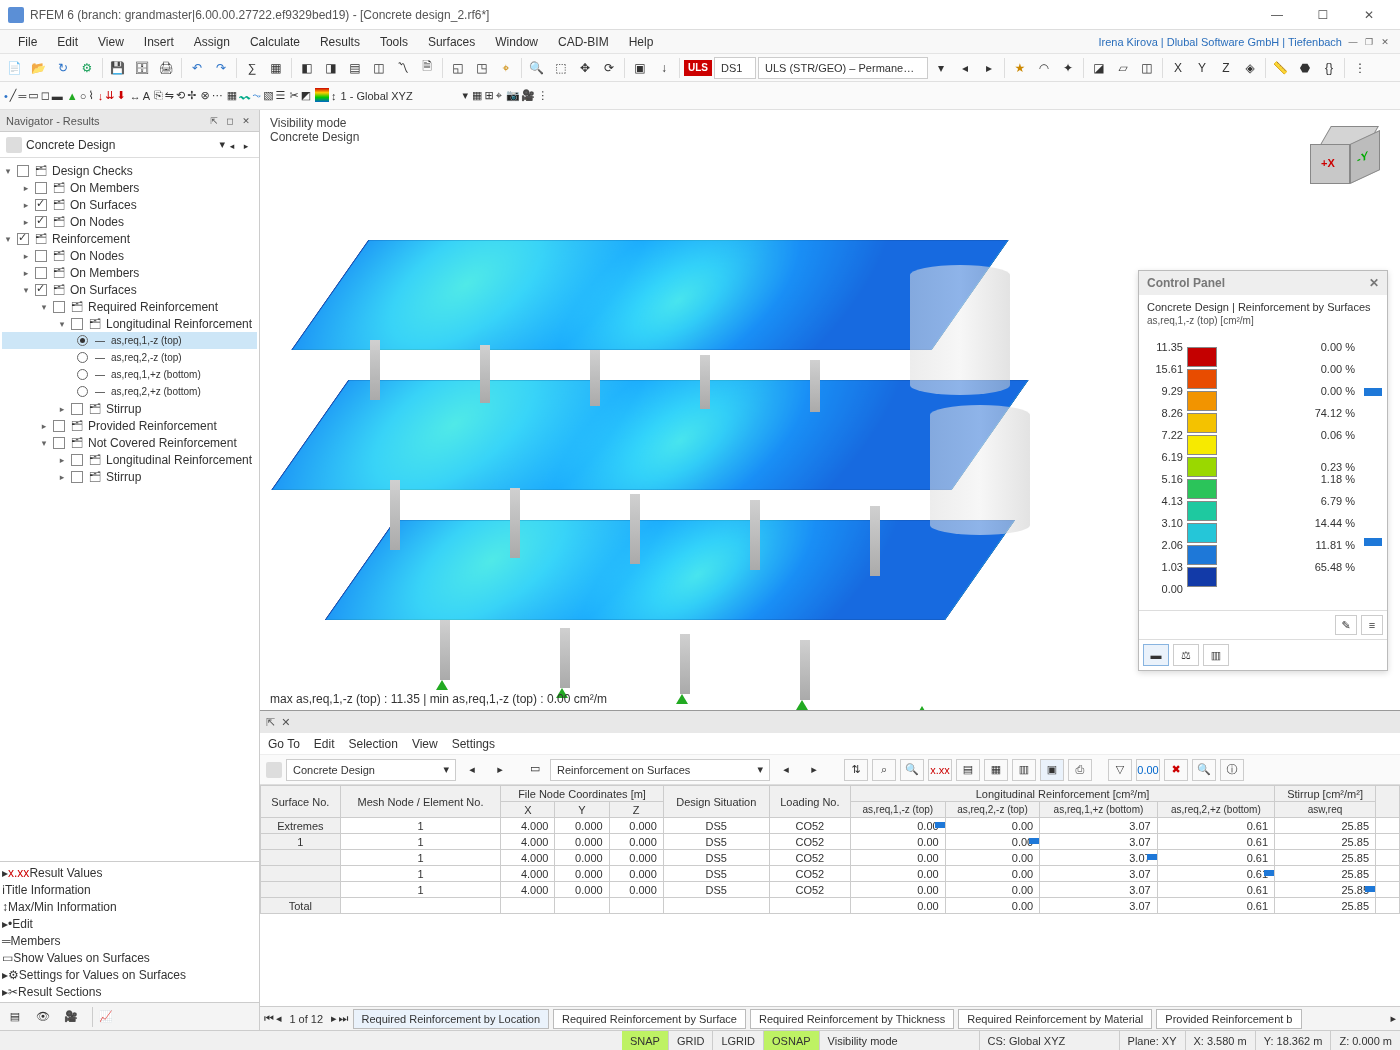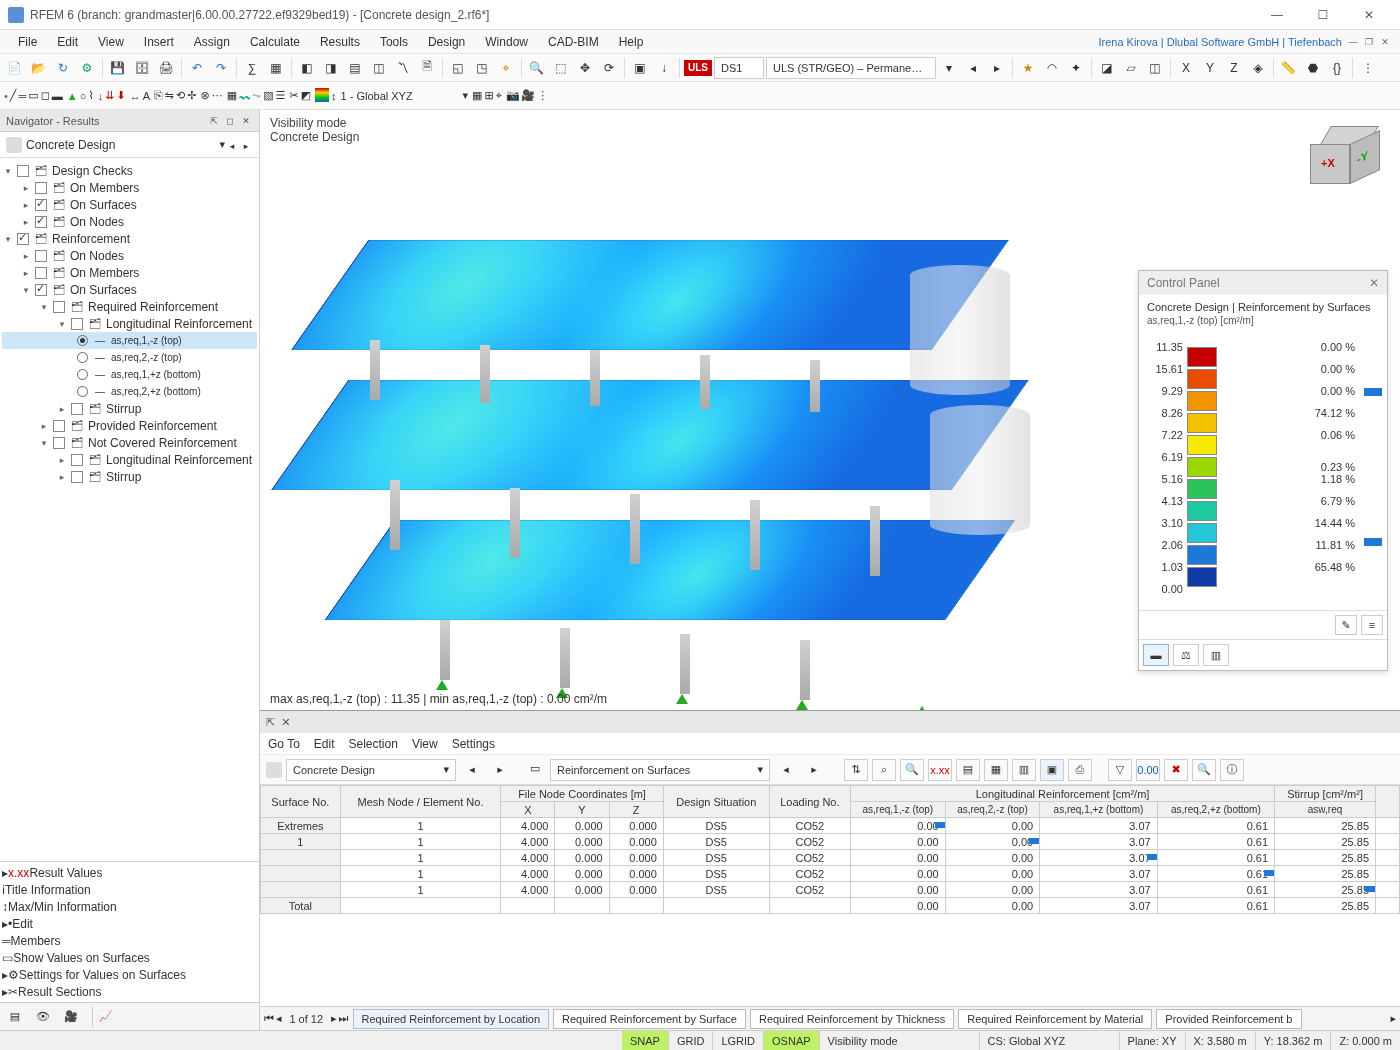--- a/index.html
+++ b/index.html
@@ -59,21 +59,21 @@
 .view3d .cube .side::after { content:"-Y"; color:#0a0; font-weight:bold; position:absolute; top:12px; left:6px; font-size:11px;}
 
 .modelwrap { position:absolute; left:10px; top:100px; width:760px; height:460px; }
 .slab { position:absolute; width:640px; height:110px; transform:skewX(-35deg); border:1px solid rgba(0,0,0,0.1); }
 .slabgrad { background: radial-gradient(circle at 20% 40%, #44e0a0 0%, #2bc0e0 12%, #0a5ed8 30%, #082a80 55%), radial-gradient(circle at 55% 55%, #3bd49b 0%, #24b4d8 10%, #0a5ed8 28%, #082a80 50%), #082a80; background-blend-mode:screen; }
 .column { position:absolute; width:10px; background:linear-gradient(#d0d0d0,#aaa); }
 .cylinder { position:absolute; width:100px; background:linear-gradient(90deg,#ddd,#f0f0f0,#ccc); border-radius:50px/10px; opacity:0.55; }
 .supporticon { position:absolute; width:0; height:0; border-left:6px solid transparent; border-right:6px solid transparent; border-bottom:10px solid #2a2; }
 
 .controlpanel { position:absolute; top:160px; right:12px; width:250px; background:#fff; border:1px solid #bbb; box-shadow:0 2px 6px rgba(0,0,0,0.15); }
-.controlpanel .cphdr { background:#eee; height:24px; display:flex; align-items:center; padding:0 8px; color:#777; font-size:12px;}
+.controlpanel .cphdr { background:#eee; height:24px; display:flex; align-items:center; padding:0 8px; color:#777; font-size:12px;font-weight:bold;}
 .controlpanel .cptitle { padding:6px 8px 2px; font-size:11px; }
 .controlpanel .cpsub { padding:0 8px 6px; font-size:10px; color:#555; }
 .legend { padding:4px 8px 10px; }
 .legend .lrow { display:flex; align-items:center; height:22px; }
 .legend .lnum { width:40px; text-align:right; padding-right:4px; font-size:11px; }
 .legend .lcol { width:30px; height:20px; border:1px solid #888; }
 .legend .lpct { flex:1; text-align:right; padding-left:6px; font-size:11px; }
 .controlpanel .cptabs { border-top:1px solid #ddd; padding:4px; display:flex; gap:4px; }
 .controlpanel .cptabs div { width:26px; height:22px; border:1px solid #ccc; display:flex; align-items:center; justify-content:center; }
 .controlpanel .cptabs div.active { background:#eaf2fb; border-color:#88b4e0; }
@@ -122,21 +122,21 @@
 
 <div class="menubar">
   <span class="menuitem">File</span>
   <span class="menuitem">Edit</span>
   <span class="menuitem">View</span>
   <span class="menuitem">Insert</span>
   <span class="menuitem">Assign</span>
   <span class="menuitem">Calculate</span>
   <span class="menuitem">Results</span>
   <span class="menuitem">Tools</span>
-  <span class="menuitem">Design</span>
+  <span class="menuitem">Surfaces</span>
   <span class="menuitem">Window</span>
   <span class="menuitem">CAD-BIM</span>
   <span class="menuitem">Help</span>
   <span class="user">Irena Kirova | Dlubal Software GmbH | Tiefenbach</span>
   <span class="mdichild">
     <div>—</div>
     <div>❐</div>
     <div>✕</div>
   </span>
 </div>
@@ -170,21 +170,21 @@
   <div class="sep"></div>
   <div class="tbbtn">🔍</div>
   <div class="tbbtn">⬚</div>
   <div class="tbbtn">✥</div>
   <div class="tbbtn">⟳</div>
   <div class="sep"></div>
   <div class="tbbtn">▣</div>
   <div class="tbbtn">↓</div>
   <div class="sep"></div>
   <div class="uls">ULS</div>
-  <div class="tbtxt" style="width:50px;">DS1</div>
+  <div class="tbtxt" style="width:42px;">DS1</div>
   <div class="tbtxt" style="width:170px;">ULS (STR/GEO) – Permane…</div>
   <div class="tbbtn">▾</div>
   <div class="tbbtn">◂</div>
   <div class="tbbtn">▸</div>
   <div class="sep"></div>
   <div class="tbbtn" style="color:#c80;">★</div>
   <div class="tbbtn">◠</div>
   <div class="tbbtn">✦</div>
   <div class="sep"></div>
   <div class="tbbtn">◪</div>

